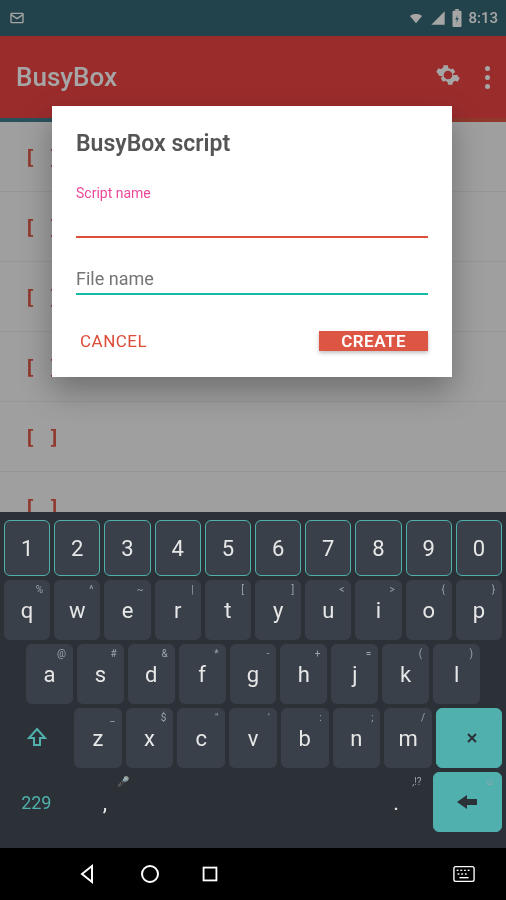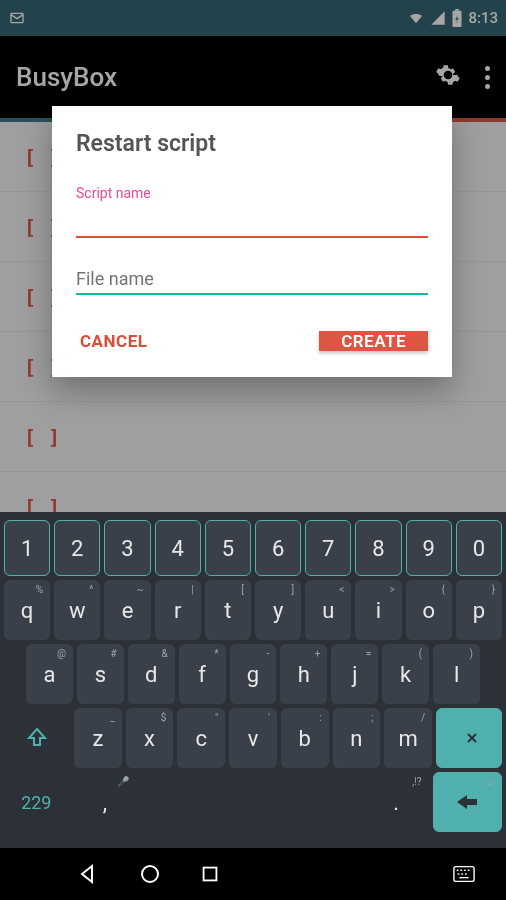--- a/index.html
+++ b/index.html
@@ -6,21 +6,21 @@
 body { width: 506px; height: 900px; overflow: hidden; background: #eeeeee; position: relative; }
 
 
 .status-bar { height: 28px; background: #366775; display: flex; align-items: center; padding: 18px 8px; color: #fff; }
 .status-left { display: flex; gap: 4px; }
 .status-right { margin-left: auto; display: flex; gap: 5px; align-items: center; }
 .status-time { font-size: 15px; font-weight: 500; }
 .status-icon { display: inline-flex; }
 
 
-.app-bar { height: 82px; background: #000000; display: flex; align-items: center; padding: 0 16px; }
+.app-bar { height: 82px; background: #ef4444; display: flex; align-items: center; padding: 0 16px; }
 .app-title { color: #fff; font-size: 26px; font-weight: 500; }
 .app-actions { margin-left: auto; display: flex; gap: 24px; align-items: center; }
 .gear-icon { color: #fff; }
 .more-icon { display: flex; flex-direction: column; gap: 4px; }
 .more-dot { width: 5px; height: 5px; border-radius: 50%; background: #fff; }
 
 
 .tab-bar { height: 4px; background: #3f7d8e; position: relative; }
 .tab-indicator { position: absolute; right: 0; top: 0; height: 4px; width: 50%; background: #dd5644; }
 
@@ -33,21 +33,21 @@
 
 .scrim { position: absolute; inset: 0; background: rgba(0,0,0,.35); }
 .dialog { position: absolute; left: 52px; top: 106px; width: 400px; background: #fff; box-shadow: 0 14px 30px rgba(0,0,0,.3); padding: 24px 24px 16px 24px; }
 .dialog-title { font-size: 23px; font-weight: 600; color: #555; margin-bottom: 28px; }
 .field { margin-bottom: 26px; }
 .field.focused .field-label { color: #ec4899; font-size: 14px; }
 .field-label { color: #9a9a9a; font-size: 19px; display: block; margin-bottom: 6px; }
 .field-input { width: 100%; border: none; border-bottom: 2px solid #14b8a6; font-size: 18px; padding: 4px 0; outline: none; background: transparent; }
 .field.focused .field-input { border-bottom: 2px solid #dd4b39; }
 .dialog-actions { display: flex; justify-content: space-between; align-items: center; margin-top: 20px; }
-.btn-flat { color: #dd4b39; font-size: 17px; font-weight: 700; background: none; border: none; padding: 10px 4px; letter-spacing: .5px; }
+.btn-flat { color: #dd4b39; font-size: 17px; font-weight: 400; background: none; border: none; padding: 10px 4px; letter-spacing: .5px; }
 .btn-raised { background: #dd5644; color: #fff; border: none; font-size: 17px; font-weight: 600; padding: 0 22px; letter-spacing: .5px; box-shadow: 0 2px 4px rgba(0,0,0,.25); }
 
 
 .keyboard { position: absolute; bottom: 52px; left: 0; right: 0; height: 336px; background: #2c3138; padding: 8px 4px; }
 .kb-row { display: flex; gap: 4px; margin-bottom: 4px; justify-content: center; }
 .key { flex: 1; background: #3a4049; border: 1px solid #4fb0ad; border-radius: 6px; color: #e7e7e7; display: flex; flex-direction: column; align-items: center; justify-content: center; height: 60px; position: relative; min-width: 0; }
 .key.num { height: 56px; }
 .key-main { font-size: 22px; }
 .key-hint { font-size: 10px; color: #9aa4ab; position: absolute; top: 3px; right: 6px; }
 .key.noborder { border-color: transparent; }
@@ -141,21 +141,21 @@
       <span class="list-icon">[ ]</span>
       <span class="list-label"></span>
     </div>
   <div class="list-item">
       <span class="list-icon">[ ]</span>
     </div>
 </div>
 
 <div class="scrim"></div>
 <div class="dialog">
-  <div class="dialog-title">Restart script</div>
+  <div class="dialog-title">BusyBox script</div>
   <div class="field focused">
     <label class="field-label">Script name</label>
     <input class="field-input" value="" style="">
   </div>
   <div class="field">
     <input class="field-input" placeholder="File name" style="">
   </div>
   <div class="dialog-actions">
     <button class="btn-flat">CANCEL</button>
     <button class="btn-raised">CREATE</button>

